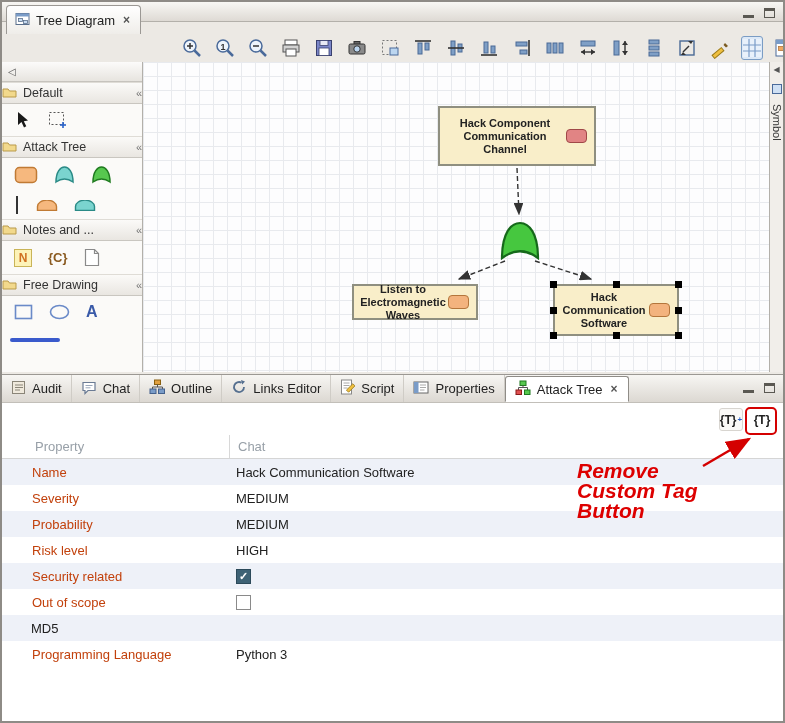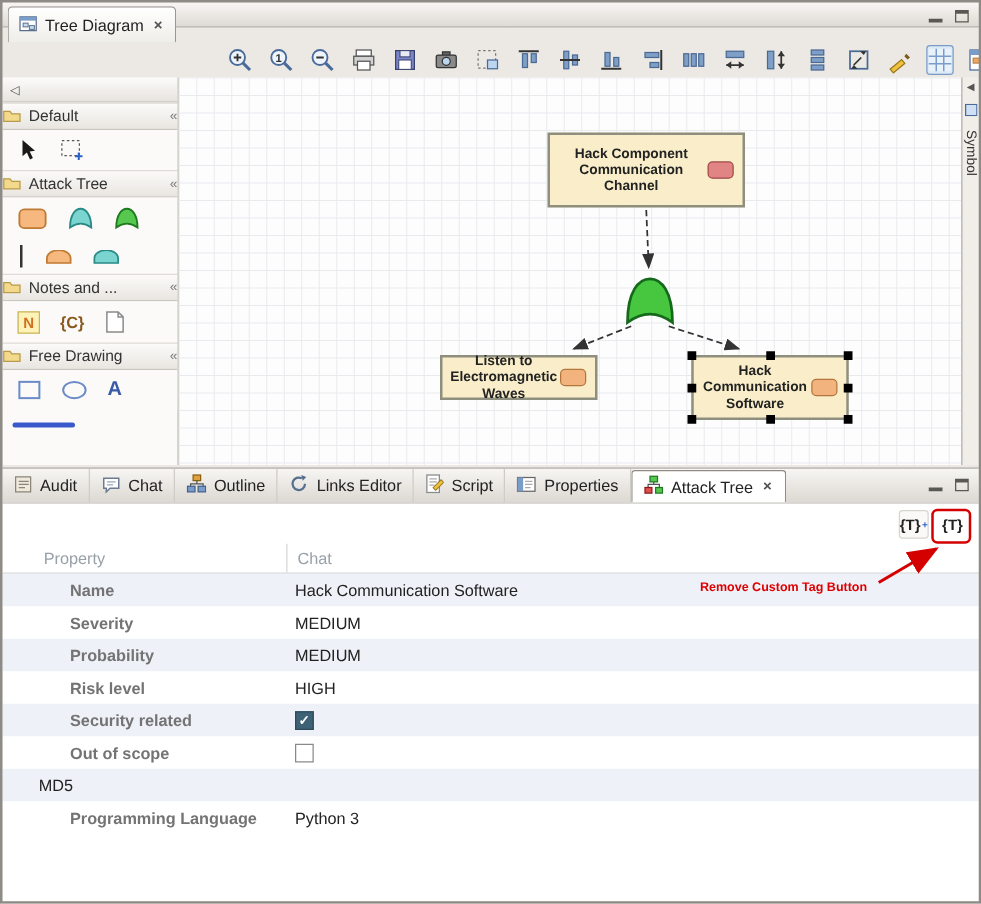--- a/index.html
+++ b/index.html
@@ -130,33 +130,33 @@
   .tag-btn.add { right:40px; }
   .tag-btn.remove { right:9px; border-color:transparent; background:transparent; }
 
   
   .prop-table { position:absolute; left:0; right:0; top:60px; bottom:0; background:#fff; font-size:13px; }
   .thead { height:24px; display:flex; align-items:center; color:#98a0a8; border-bottom:1px solid #d5d5d5;padding-left:23px; }
   .thead .c1 { width:205px; padding-left:10px; border-right:1px solid #d8d8d8; height:100%; display:flex; align-items:center; }
   .thead .c2 { padding-left:8px; }
   .rows .row { height:26px; display:flex; align-items:center; }
   .rows .row:nth-child(odd) { background:#eef1f8; }
-  .cell-prop { width:205px; padding-left:54px; color:#737373;font-weight:bold; }
+  .cell-prop { width:205px; padding-left:30px; color:#c2410c; }
   .cell-val { padding-left:29px; color:#222; display:flex; align-items:center; }
   .checkbox {
     width:15px; height:15px; border:1px solid #8a8a8a; background:#fff;
     display:flex; align-items:center; justify-content:center;
     font-size:11px; color:#fff; font-weight:bold;
   }
   .checkbox.checked { background:#3e6275; border-color:#2c4a5a; }
 
   
   .anno-text {
-    position:absolute; left:560px; top:461px; width:160px;
-    color:#dd0000; font-weight:bold; font-size:10px; line-height:20px; z-index:40;
+    position:absolute; left:577px; top:461px; width:160px;
+    color:#dd0000; font-weight:bold; font-size:21px; line-height:20px; z-index:40;font-style:italic;
   }
   .anno-box {
     position:absolute; left:745px; top:407px; width:32px; height:28px;
     border:2px solid #d40000; border-radius:5px; z-index:40;
   }
   .anno-arrow { position:absolute; left:695px; top:428px; z-index:40; }
 </style>
 </head>
 <body>
 

